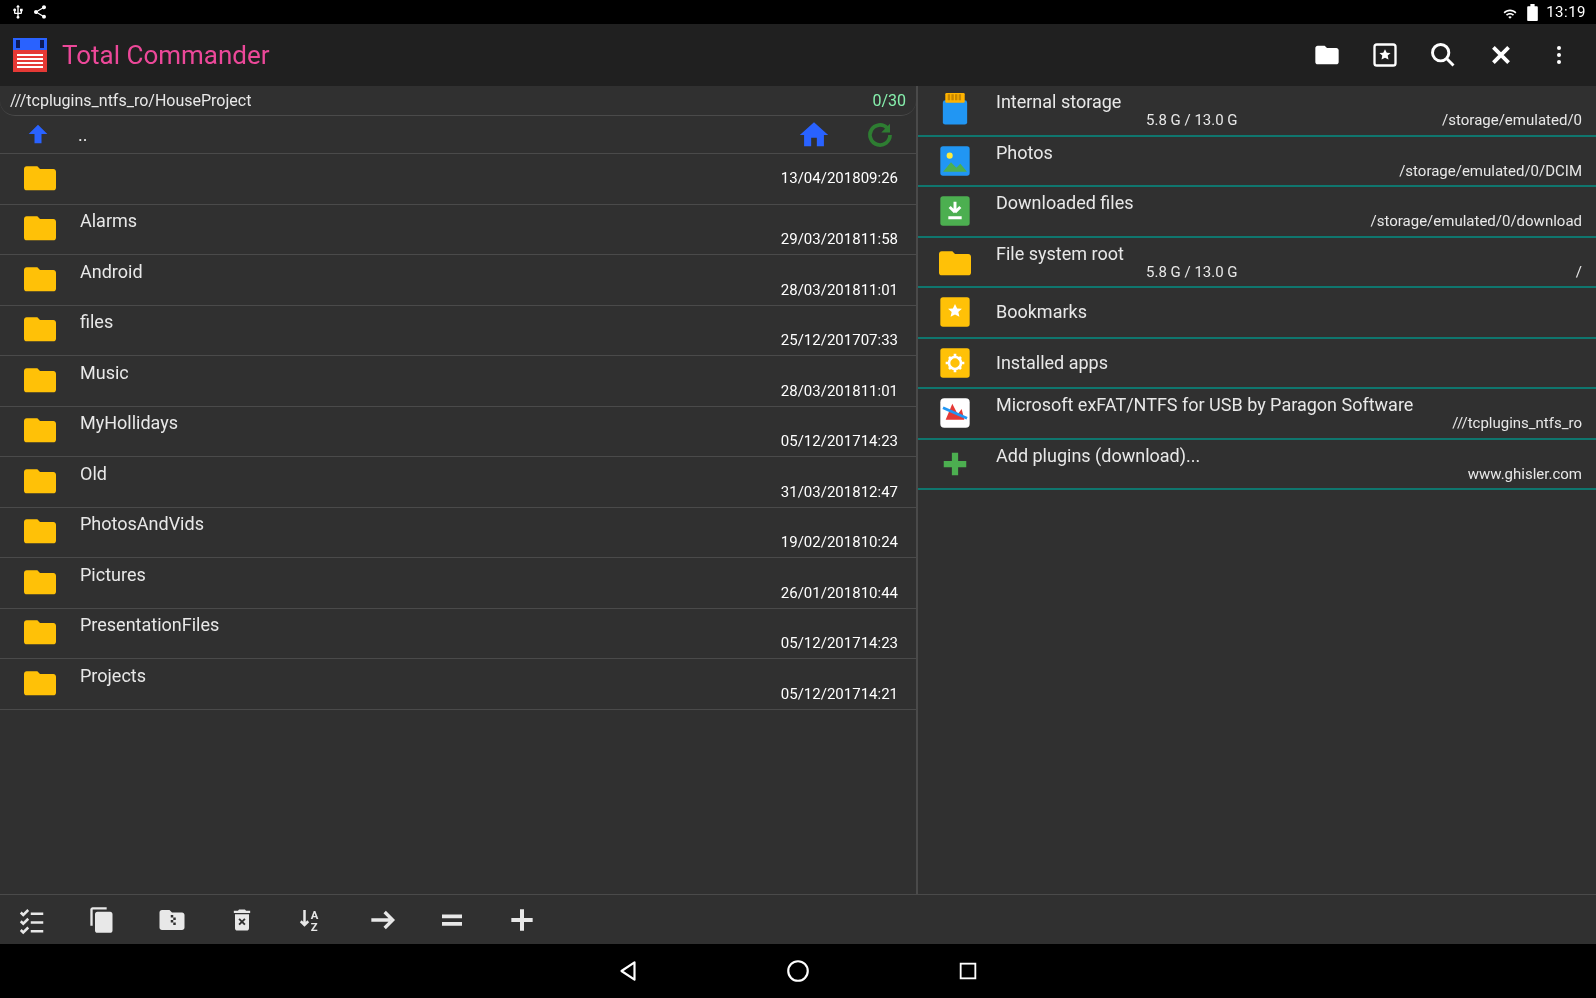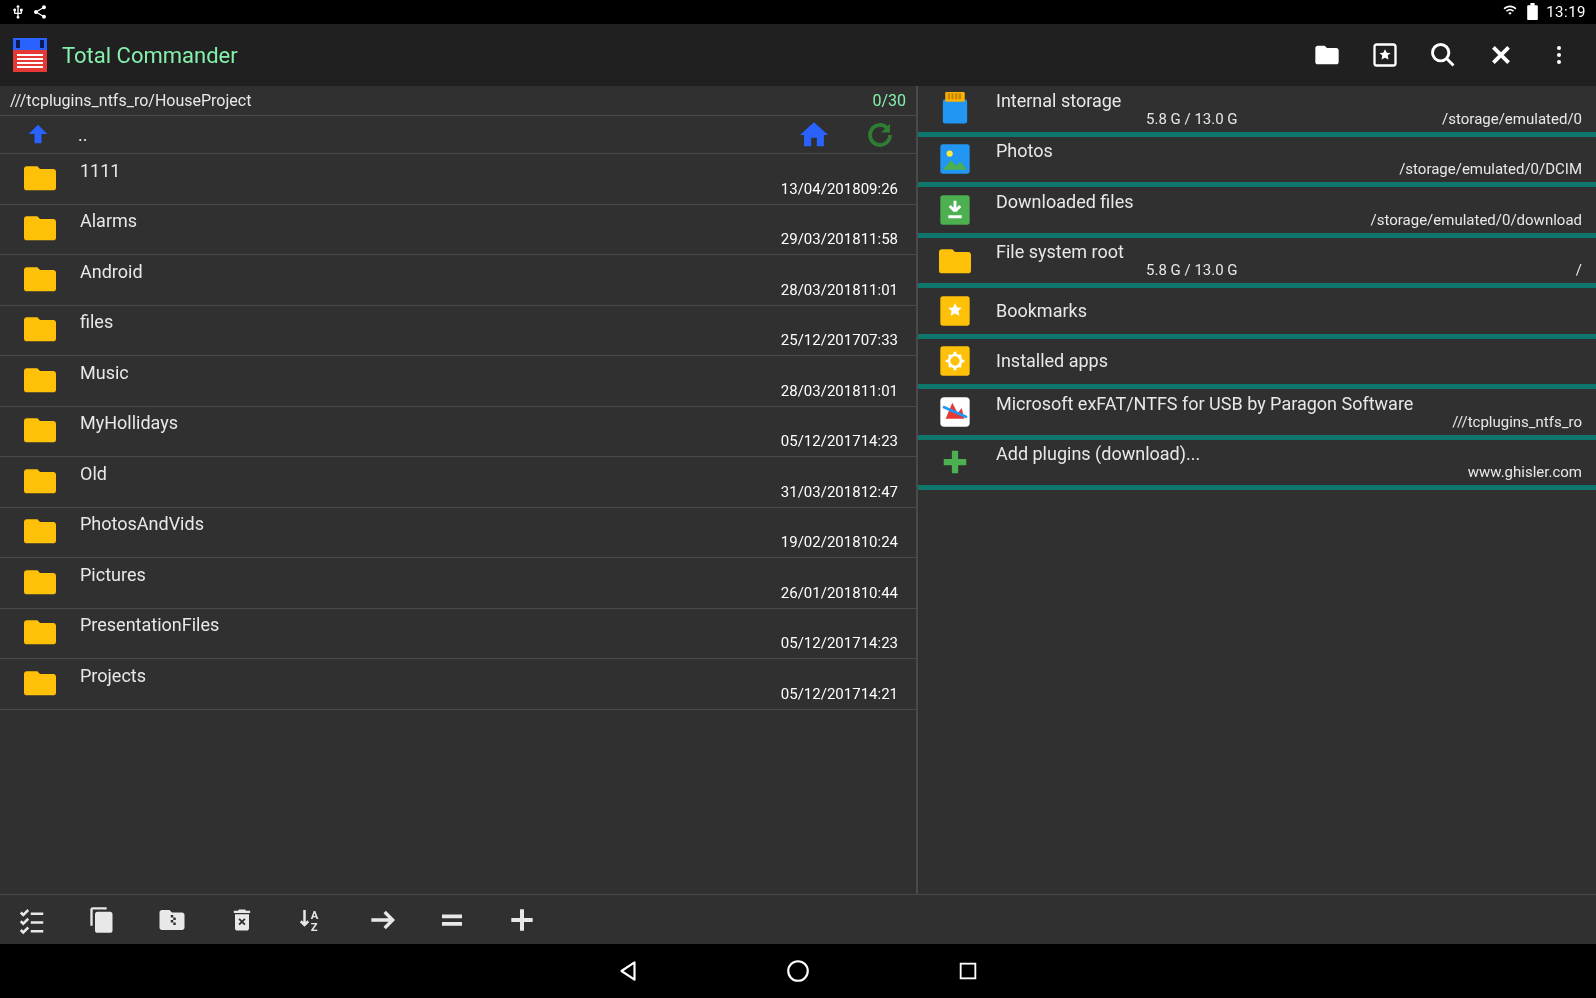--- a/index.html
+++ b/index.html
@@ -1,59 +1,59 @@
 <!DOCTYPE html>
 <html><head>
 <meta charset="utf-8">
 <style>
 * { margin: 0; padding: 0; box-sizing: border-box; font-family: Roboto, "Helvetica Neue", Arial, sans-serif; -webkit-font-smoothing: antialiased; }
 html, body { width: 1596px; height: 998px; background: #000; color: #e8e8e8; overflow: hidden; }
 .screen { width: 1596px; height: 998px; display: flex; flex-direction: column; }
 
 
 .status-bar { height: 24px; background: #000; display: flex; align-items: center; justify-content: space-between; padding: 0 10px; font-size: 14px; color: #fff; }
-.status-left, .status-right { display: flex; align-items: flex-start; gap: 6px; }
+.status-left, .status-right { display: flex; align-items: flex-end; gap: 6px; }
 .status-right { gap: 8px; }
 .status-time { font-size: 15px; letter-spacing: 0.5px; }
 
 
 .app-header { height: 62px; background: #202020; display: flex; align-items: center; padding: 0 12px; }
 .app-header .app-icon { width: 36px; height: 36px; margin-right: 14px; display: flex; align-items: center; justify-content: center; }
-.app-header .app-title { font-size: 22px; font-weight: 400; color: #86efac; flex: 1; }
+.app-header .app-title { font-size: 26px; font-weight: 400; color: #ec4899; flex: 1; }
 .app-header .header-actions { display: flex; align-items: center; gap: 28px; padding-right: 10px; }
 .header-actions .hicn { width: 30px; height: 30px; display: flex; align-items: center; justify-content: center; cursor: pointer; }
 
 
 .panels { flex: 1; display: flex; background: #303030; overflow: hidden; }
 .panel-left { width: 918px; display: flex; flex-direction: column; border-right: 2px solid #4a4a4a; }
 .panel-right { flex: 1; display: flex; flex-direction: column; }
 
 
-.path-row { height: 30px; display: flex; align-items: center; border-bottom: 1px solid #4a4a4a; padding: 4px 10px; font-size: 16px; color: #e8e8e8; }
+.path-row { height: 30px; display: flex; align-items: center; border-bottom: 1px solid #4a4a4a; padding: 4px 10px; font-size: 16px; color: #e8e8e8; border-radius: 15px; }
 .path-row .path-text { flex: 1; white-space: nowrap; overflow: hidden; text-overflow: ellipsis; }
 .path-row .path-count { font-size: 16px; color: #86efac; }
 
 
 .up-row { height: 38px; display: flex; align-items: center; border-bottom: 1px solid #4a4a4a; padding-left: 24px; padding-right: 18px; }
 .up-row .up-icon { width: 30px; height: 30px; margin-right: 24px; cursor: pointer; }
 .up-row .up-label { flex: 1; font-size: 18px; color: #e8e8e8; cursor: pointer; }
 .up-row .home-icon, .up-row .reload-icon { width: 36px; height: 36px; display: flex; align-items: center; justify-content: center; cursor: pointer; }
 .up-row .home-icon { margin-right: 30px; }
 
 
 .file-list { flex: 1; overflow: hidden; }
 .file-row { height: 50.5px; display: flex; align-items: center; border-bottom: 1px solid #4a4a4a; padding-left: 24px; padding-right: 18px; cursor: pointer; }
 .file-row .folder-icon { width: 32px; height: 32px; margin-right: 24px; flex-shrink: 0; }
 .file-row .file-main { flex: 1; display: flex; flex-direction: column; justify-content: center; min-width: 0; }
 .file-row .file-name { font-size: 18px; color: #e8e8e8; line-height: 22px; white-space: nowrap; overflow: hidden; text-overflow: ellipsis; }
 .file-row .file-meta { display: flex; justify-content: flex-end; gap: 12px; align-items: baseline; font-size: 15px; color: #ffffff; margin-top: -2px; }
 .file-row .file-meta span { white-space: nowrap; }
 
 
-.loc-row { height: 50.5px; display: flex; align-items: center; border-bottom: 5px solid #0f766e; padding-left: 20px; padding-right: 14px; cursor: pointer; }
+.loc-row { height: 50.5px; display: flex; align-items: center; border-bottom: 2px solid #0f766e; padding-left: 20px; padding-right: 14px; cursor: pointer; }
 .loc-row .loc-icon { width: 34px; height: 34px; margin-right: 24px; flex-shrink: 0; display: flex; align-items: center; justify-content: center; }
 .loc-row .loc-main { flex: 1; display: flex; flex-direction: column; justify-content: center; min-width: 0; }
 .loc-row .loc-name { font-size: 18px; color: #e8e8e8; line-height: 22px; white-space: nowrap; overflow: hidden; text-overflow: ellipsis; }
 .loc-row .loc-bottom { display: flex; justify-content: space-between; align-items: flex-start; font-size: 15px; color: #e8e8e8; margin-top: -2px; }
 .loc-row .loc-sub { padding-left: 150px; }
 .loc-row .loc-path { margin-left: auto; white-space: nowrap; }
 
 
 .toolbar { height: 50px; background: #303030; border-top: 1px solid #4a4a4a; display: flex; align-items: center; padding-left: 14px; gap: 34px; }
 .toolbar .tb-btn { width: 36px; height: 36px; display: flex; align-items: center; justify-content: center; cursor: pointer; }
@@ -171,21 +171,20 @@
         </span>
       </div>
       <div class="file-list" id="file-list">
           <div class="file-row">
             <span class="folder-icon">
               <svg width="32" height="28" viewBox="0 0 24 20">
                 <path fill="#ffc107" d="M10 2H2C.9 2 0 2.9 0 4v14c0 1.1.9 2 2 2h20c1.1 0 2-.9 2-2V6c0-1.1-.9-2-2-2H12l-2-2z"></path>
               </svg>
             </span>
             <div class="file-main">
-              <span class="file-name">1111</span>
               <div class="file-meta">
                 <span>
                   <dir><span>13/04/2018</span><span>09:26</span></dir>
                 </span>
               </div>
             </div>
           </div>
           <div class="file-row">
             <span class="folder-icon">
               <svg width="32" height="28" viewBox="0 0 24 20">

